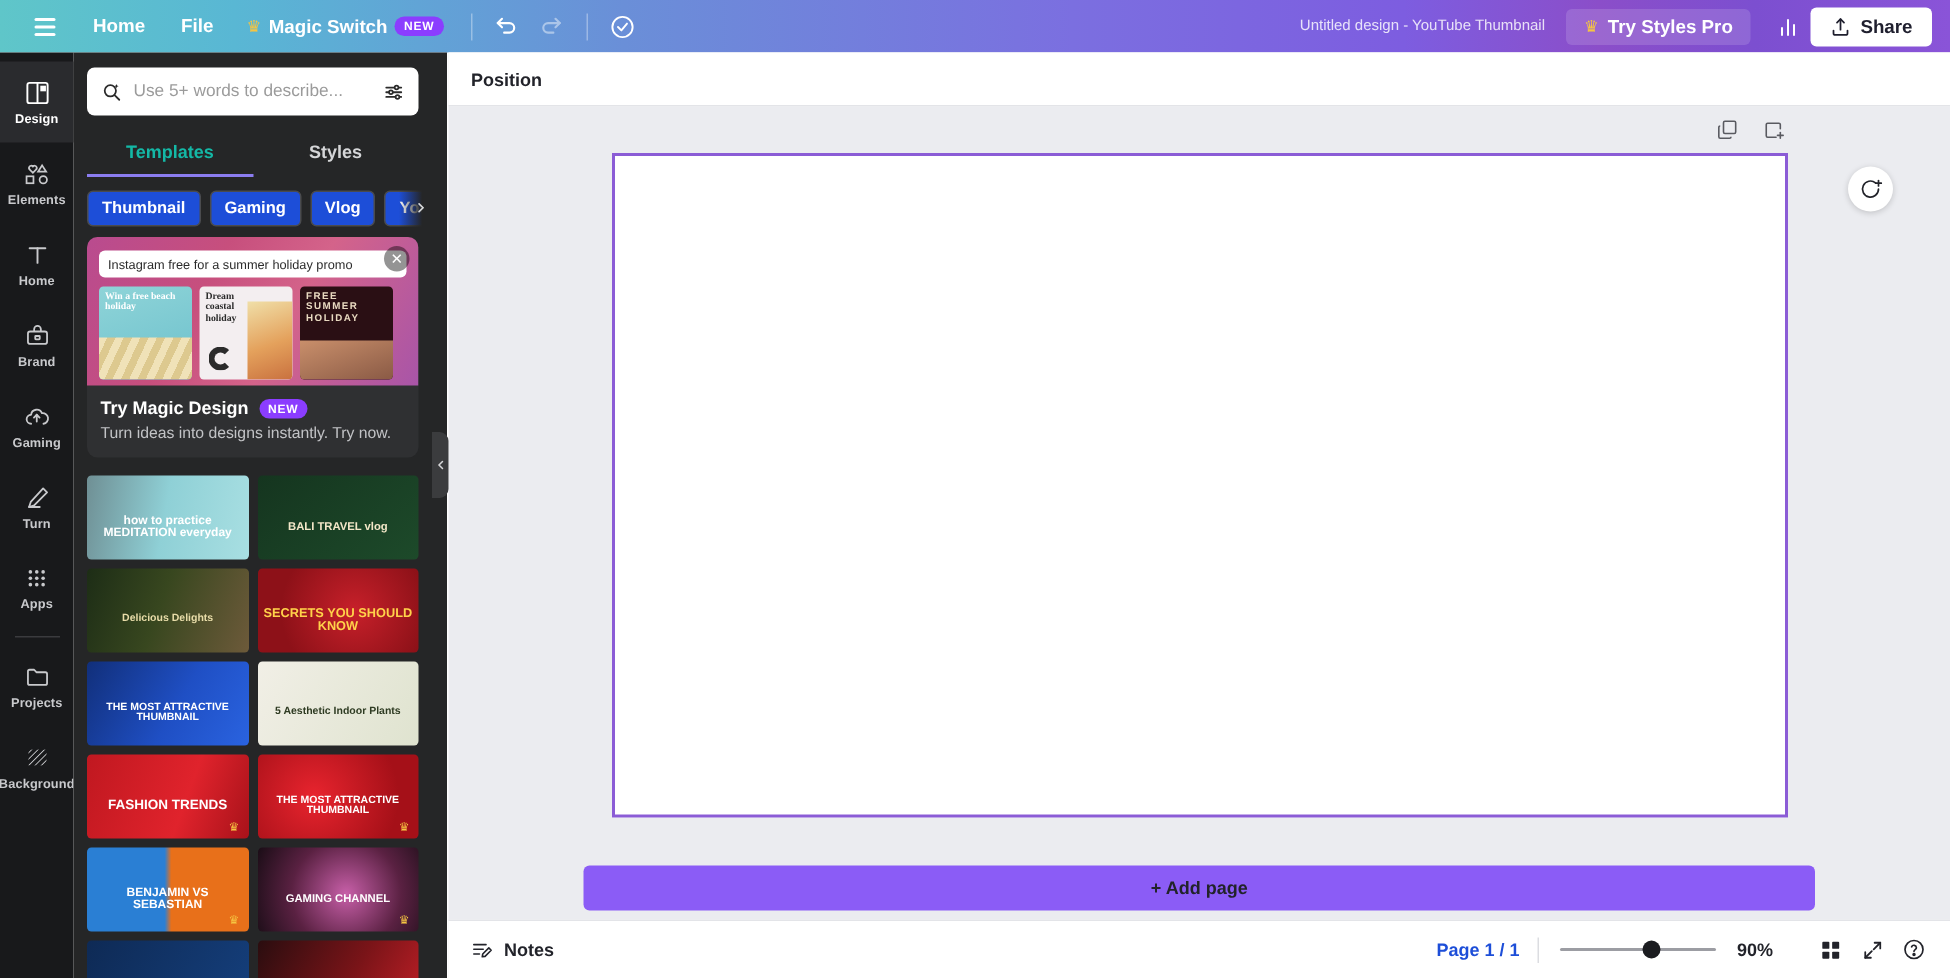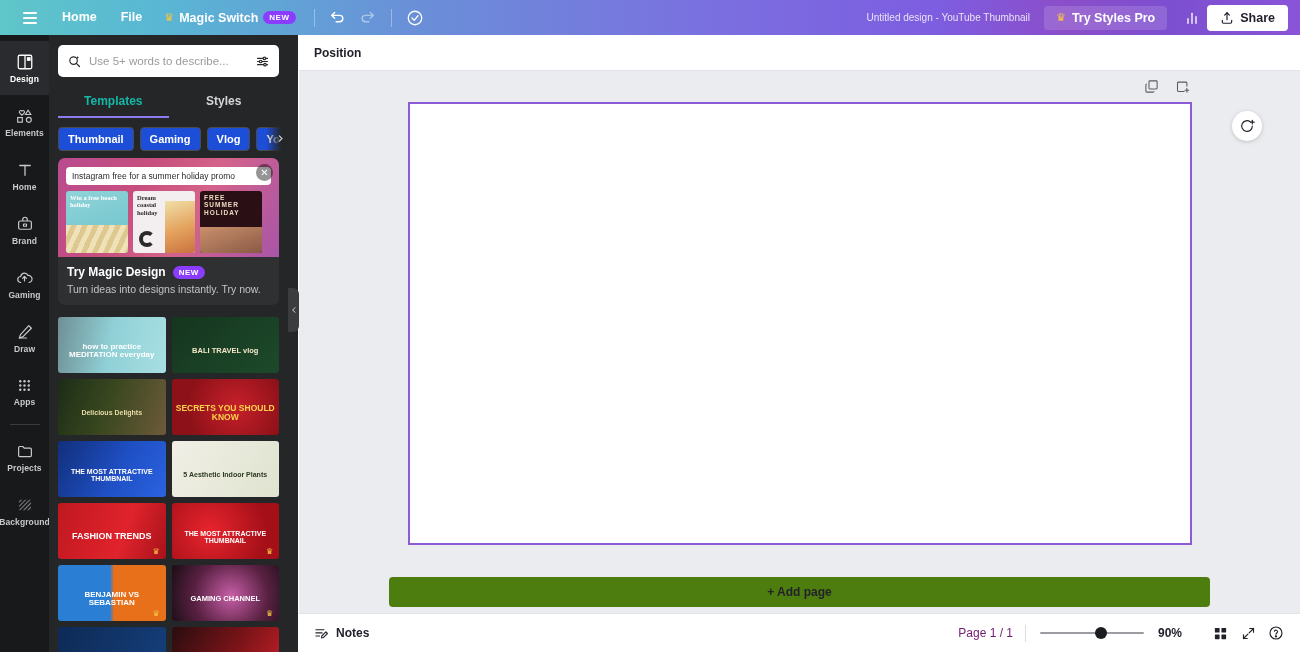--- a/index.html
+++ b/index.html
@@ -213,34 +213,34 @@
   .comment-fab {
     position: absolute; top: 40px; right: 38px; width: 30px; height: 30px; border-radius: 50%;
     background: #fff; box-shadow: 0 1px 4px rgba(0,0,0,.18); display: flex;
     align-items: center; justify-content: center; cursor: pointer; z-index: 3;
   }
   .addpage-row {
     height: 38px; display: flex; align-items: center; justify-content: center;
     padding: 0 90px 4px 90px;
   }
   .addpage-btn {
-    width: 100%; height: 30px; background: #4d7c0f; border-radius: 4px; display: flex;
+    width: 100%; height: 30px; background: #8b5cf6; border-radius: 4px; display: flex;
     align-items: center; justify-content: center; gap: 5px; font-size: 12px;
     font-weight: bold; color: #22232a; cursor: pointer; text-align: right;
   }
   .bottom-bar {
     height: 39px; background: #fff; border-top: 1px solid #e3e4e8;
     display: flex; align-items: center; padding: 0 10px 0 6px; position: relative;
   }
   .notes-btn {
     display: flex; align-items: center; gap: 7px; font-size: 12px; font-weight: bold;
     color: #22232a; padding: 6px 9px; border-radius: 4px; cursor: pointer;
   }
   .bb-spacer { flex: 1; }
-  .page-ind { font-size: 12px; font-weight: normal; color: #701a75; padding-right: 12px; }
+  .page-ind { font-size: 12px; font-weight: bold; color: #1d4ed8; padding-right: 12px; }
   .bb-sep { width: 1px; height: 17px; background: #dcdde1; margin-right: 14px; }
   .zoom-slider { width: 104px; height: 12px; position: relative; cursor: pointer; margin-right: 14px; }
   .zs-track {
     position: absolute; top: 5px; left: 0; right: 0; height: 2px; background: #9c9da3; border-radius: 1px;
   }
   .zs-knob {
     position: absolute; top: 0; left: 58px; width: 12px; height: 12px; border-radius: 50%;
     background: #1b1c20;
   }
   .zoom-val { font-size: 12px; font-weight: bold; color: #22232a; width: 38px; margin-right: 10px; }
@@ -360,21 +360,21 @@
           <polyline points="9.5 12.5 12 10 14.5 12.5"></polyline>
           <line x1="12" y1="10" x2="12" y2="16"></line>
       </svg>
       <span class="rl">Gaming</span>
     </div>
     <div class="rail-item">
       <svg width="18" height="18" viewBox="0 0 24 24" fill="none" stroke="currentColor" stroke-width="1.6" stroke-linecap="round" stroke-linejoin="round">
         <path d="M17 3.5 20.5 7 9 18.5 4.5 20 6 15.5z"></path>
           <line x1="4.5" y1="20" x2="14" y2="20"></line>
       </svg>
-      <span class="rl">Draw</span>
+      <span class="rl">Turn</span>
     </div>
     <div class="rail-item">
       <svg width="17" height="17" viewBox="0 0 24 24" fill="currentColor">
         <circle cx="6" cy="6" r="1.7"></circle>
           <circle cx="12" cy="6" r="1.7"></circle>
           <circle cx="18" cy="6" r="1.7"></circle>
         <circle cx="6" cy="12" r="1.7"></circle>
           <circle cx="12" cy="12" r="1.7"></circle>
           <circle cx="18" cy="12" r="1.7"></circle>
         <circle cx="6" cy="18" r="1.7"></circle>

